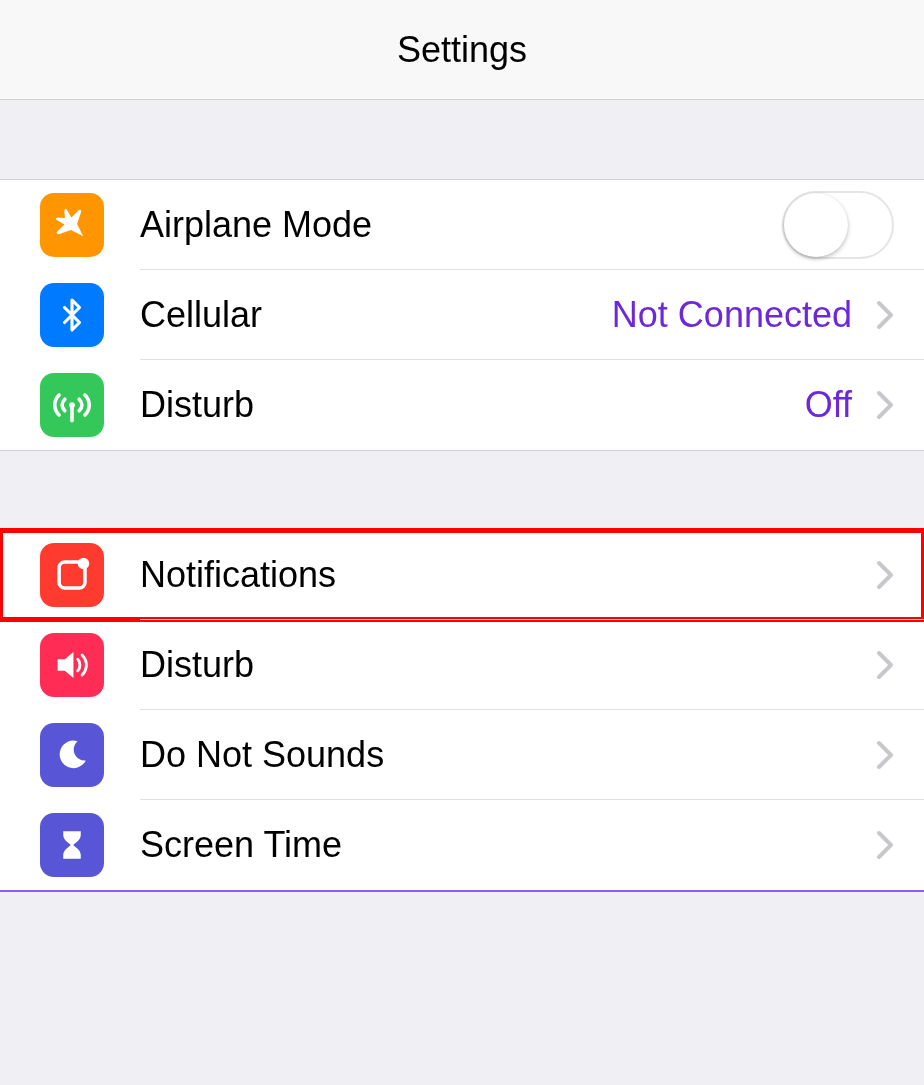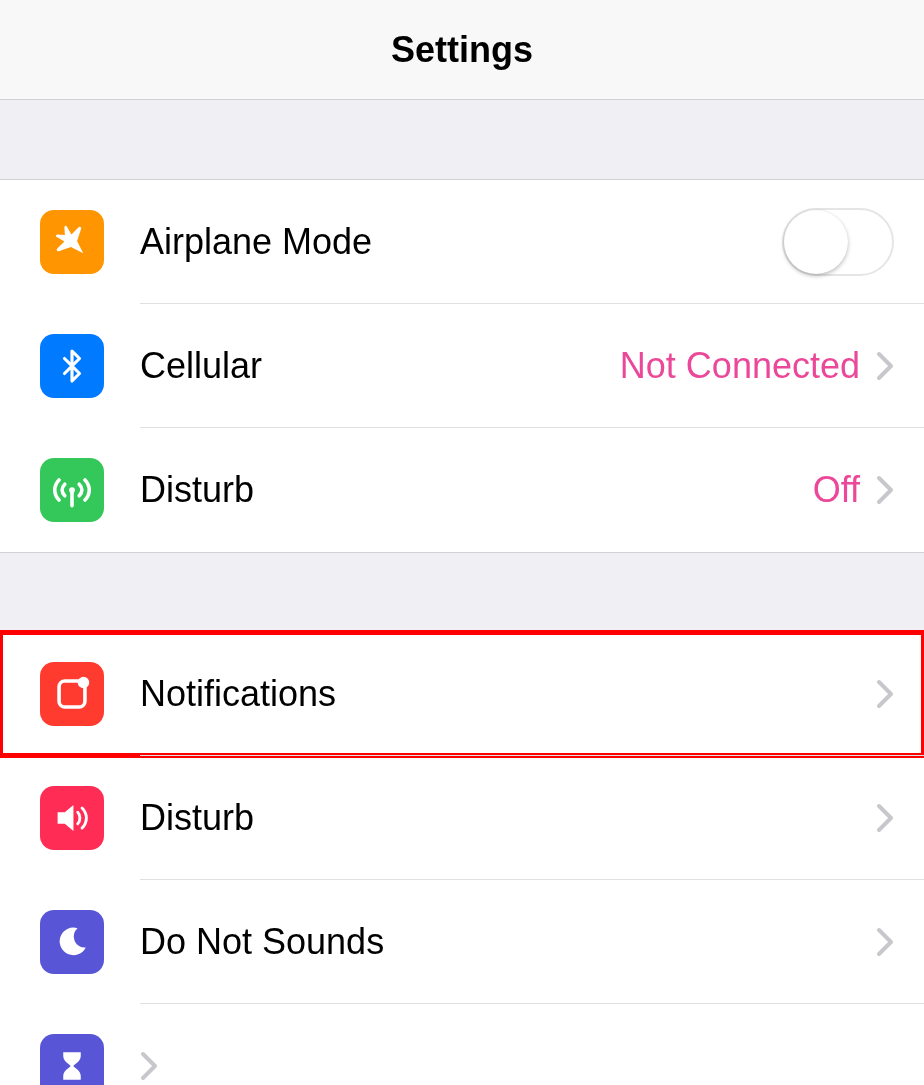--- a/index.html
+++ b/index.html
@@ -12,41 +12,41 @@
   .header {
     height: 100px;
     background: #f8f8f8;
     border-bottom: 1px solid #d1d1d4;
     display: flex;
     align-items: center;
     justify-content: center;
   }
   .header-title {
     font-size: 36px;
-    font-weight: 700;
+    font-weight: 400;
     color: #000;
   }
   .spacer {
     height: 80px;
     background: #efeff4;
     border-bottom: 1px solid #d1d1d4;
   }
   .spacer2 {
     height: 80px;
     background: #efeff4;
     border-top: 1px solid #d1d1d4;
     border-bottom: 1px solid #d1d1d4;
   }
   .section {
     background: #fff;
   }
   .row {
     display: flex;
     align-items: center;
-    height: 124px;
+    height: 90px;
     padding-left: 40px;
     padding-right: 30px;
     position: relative;
   }
   .row-sep {
     position: absolute;
     left: 140px;
     right: 0;
     bottom: 0;
     height: 1px;
@@ -62,22 +62,22 @@
     flex: 0 0 64px;
     margin-right: 36px;
   }
   .row-label {
     font-size: 36px;
     color: #000;
     flex: 1 1 auto;
   }
   .row-value {
     font-size: 36px;
-    color: #ec4899;
-    margin-right: 16px;
+    color: #6d28d9;
+    margin-right: 24px;
   }
   .row-value.blurred {
     filter: blur(5px);
     color: #b0b0b4;
   }
   .chevron {
     width: 18px;
     height: 30px;
     flex: 0 0 18px;
   }
@@ -99,21 +99,21 @@
     height: 64px;
     border-radius: 50%;
     background: #fff;
     box-shadow: 0 2px 4px rgba(0,0,0,0.25), 0 0 1px rgba(0,0,0,0.1);
   }
   .highlight {
     outline: 5px solid #ff0000;
     outline-offset: -3px;
   }
   .bottom-border {
-    border-bottom: 5px solid #8b5cf6;
+    border-bottom: 2px solid #8b5cf6;
   }
 </style>
 </head>
 <body>
 
 <div class="header">
   <div class="header-title">Settings</div>
 </div>
 
 <div class="spacer"></div>
@@ -213,20 +213,21 @@
           </svg>
         </div>
         <div class="row-sep"></div>
       </div>
       <div class="row">
         <div class="icon-box" style="background: rgb(88, 86, 214);">
           <svg viewBox="0 0 64 64" width="40" height="40">
             <path fill="#fff" d="M18 10 L46 10 L46 16 C46 24 38 28 34 32 C38 36 46 40 46 48 L46 54 L18 54 L18 48 C18 40 26 36 30 32 C26 28 18 24 18 16 Z"></path>
           </svg>
         </div>
+        <div class="row-label">Screen Time</div>
         <div class="chevron">
           <svg viewBox="0 0 18 30" width="18" height="30">
             <polyline points="3,3 15,15 3,27" fill="none" stroke="#c7c7cc" stroke-width="4" stroke-linecap="round" stroke-linejoin="round"></polyline>
           </svg>
         </div>
       </div>
     </div>
   </div>
 
 </body></html>

